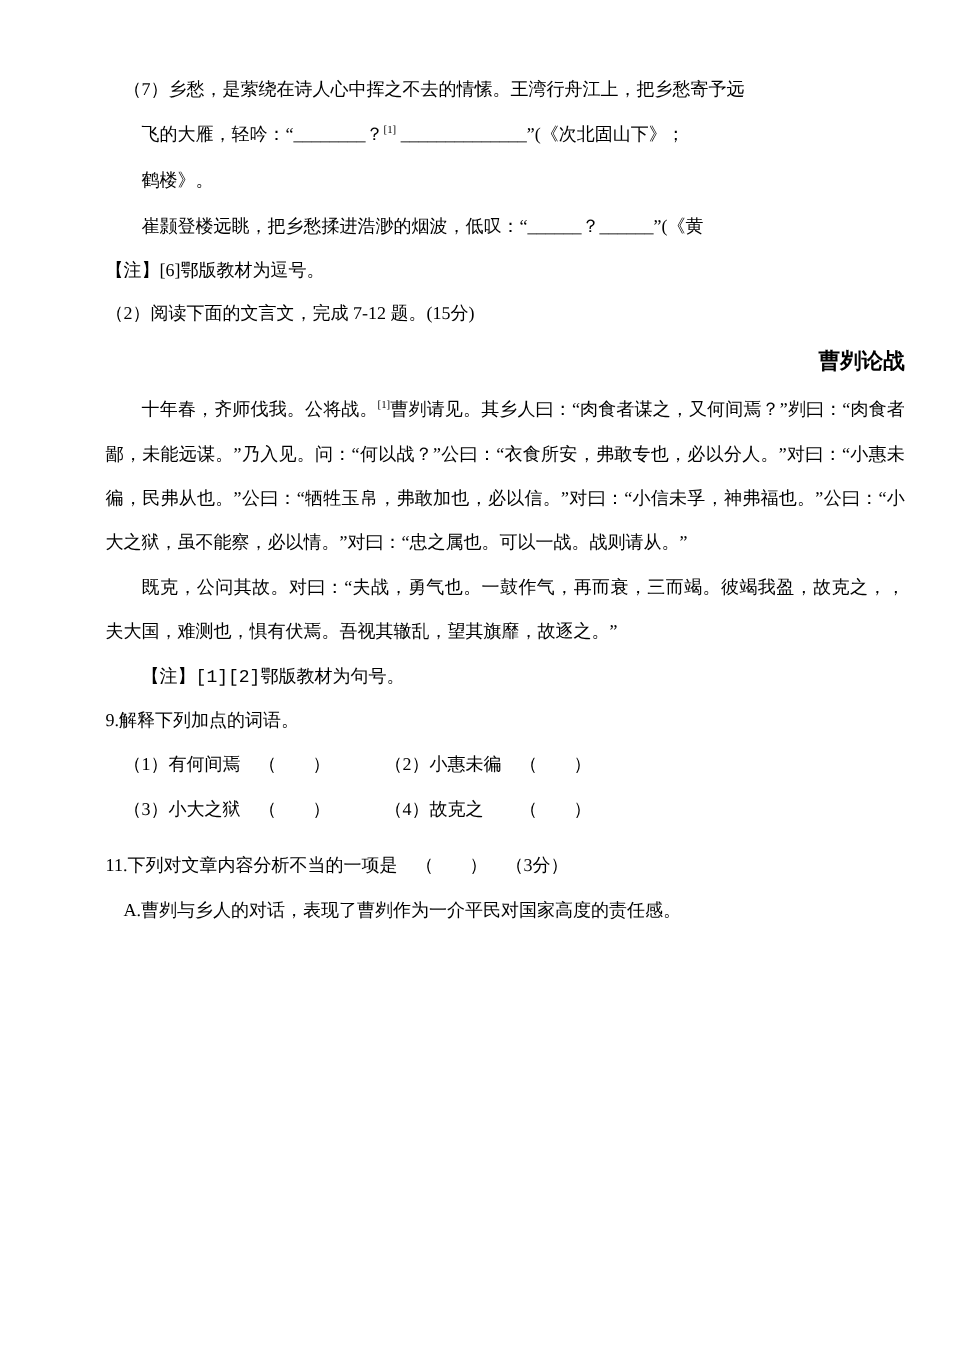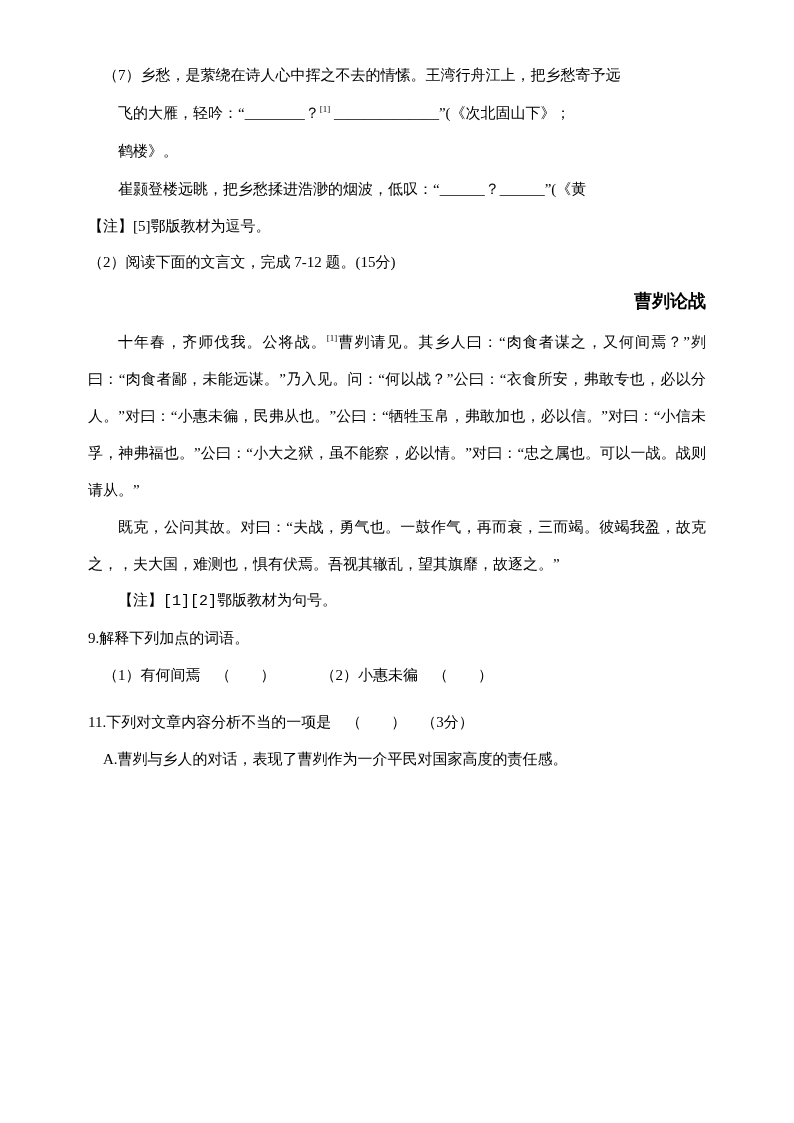--- a/index.html
+++ b/index.html
@@ -4,21 +4,21 @@
 <style>
   * { margin: 0; padding: 0; box-sizing: border-box; }
   html, body { background: #ffffff; }
   body {
     width: 794px; height: 1123px; margin: 0 auto;
     font-family: "Liberation Serif", "DejaVu Serif", serif;
     color: #000;
   }
   .page {
     width: 794px; height: 856px;
-    padding: 56px 88px 0 88px;
+    padding: 56px 40px 0 88px;
     background: #ffffff;
     position: relative;
     overflow: hidden;
   }
   .ln { font-size: 15px; line-height: 38px; white-space: pre-wrap; }
   .ind1 { padding-left: 15px; }
   .ind2 { padding-left: 30px; }
   sup { font-size: 9px; vertical-align: super; line-height: 0; }
   .note1 { font-size: 15px; line-height: 36px; }
   .intro { font-size: 15px; line-height: 36px; }
@@ -52,36 +52,37 @@
 
 <div class="page">
 
   <div class="sec7">
     <div class="ln ind1">（7）乡愁，是萦绕在诗人心中挥之不去的情愫。王湾行舟江上，把乡愁寄予远</div>
     <div class="ln ind2"><span>飞的大雁，轻吟：“________？</span><sup>[1]</sup><span> ______________”(《次北固山下》；</span></div>
     <div class="ln ind2">鹤楼》。</div>
     <div class="ln ind2">崔颢登楼远眺，把乡愁揉进浩渺的烟波，低叹：“______？______”(《黄</div>
   </div>
 
-  <div class="note1">【注】[5]鄂版教材为逗号。</div>
+  <div class="note1">【注】[6]鄂版教材为逗号。</div>
 
   <div class="intro">（2）阅读下面的文言文，完成 7-12 题。(15分)</div>
 
   <div class="essay-title">曹刿论战</div>
 
   <p class="para"><span>十年春，齐师伐我。公将战。</span><sup>[1]</sup><span>曹刿请见。其乡人曰：“肉食者谋之，又何间焉？”刿曰：“肉食者鄙，未能远谋。”乃入见。问：“何以战？”公曰：“衣食所安，弗敢专也，必以分人。”对曰：“小惠未徧，民弗从也。”公曰：“牺牲玉帛，弗敢加也，必以信。”对曰：“小信未孚，神弗福也。”公曰：“小大之狱，虽不能察，必以情。”对曰：“忠之属也。可以一战。战则请从。”</span></p>
 
 
   <p class="para">既克，公问其故。对曰：“夫战，勇气也。一鼓作气，再而衰，三而竭。彼竭我盈，故克之，，夫大国，难测也，惧有伏焉。吾视其辙乱，望其旗靡，故逐之。”</p>
 
   <div class="essay-note">【注】[1][2]鄂版教材为句号。</div>
 
   <div class="q9">
     <div class="qline">9.解释下列加点的词语。</div>
     <div class="qline qind">（1）有何间焉　（　　）　　　（2）小惠未徧　（　　）</div>
+    <div class="qline qind">（3）小大之狱　（　　）　　　（4）故克之　　（　　）</div>
   </div>
 
 
   <div class="q11 gap-sm">
     <div class="qline">11.下列对文章内容分析不当的一项是　（　　）　（3分）</div>
     <div class="qline qind">A.曹刿与乡人的对话，表现了曹刿作为一介平民对国家高度的责任感。</div>
   </div>
 
 </div>
 

